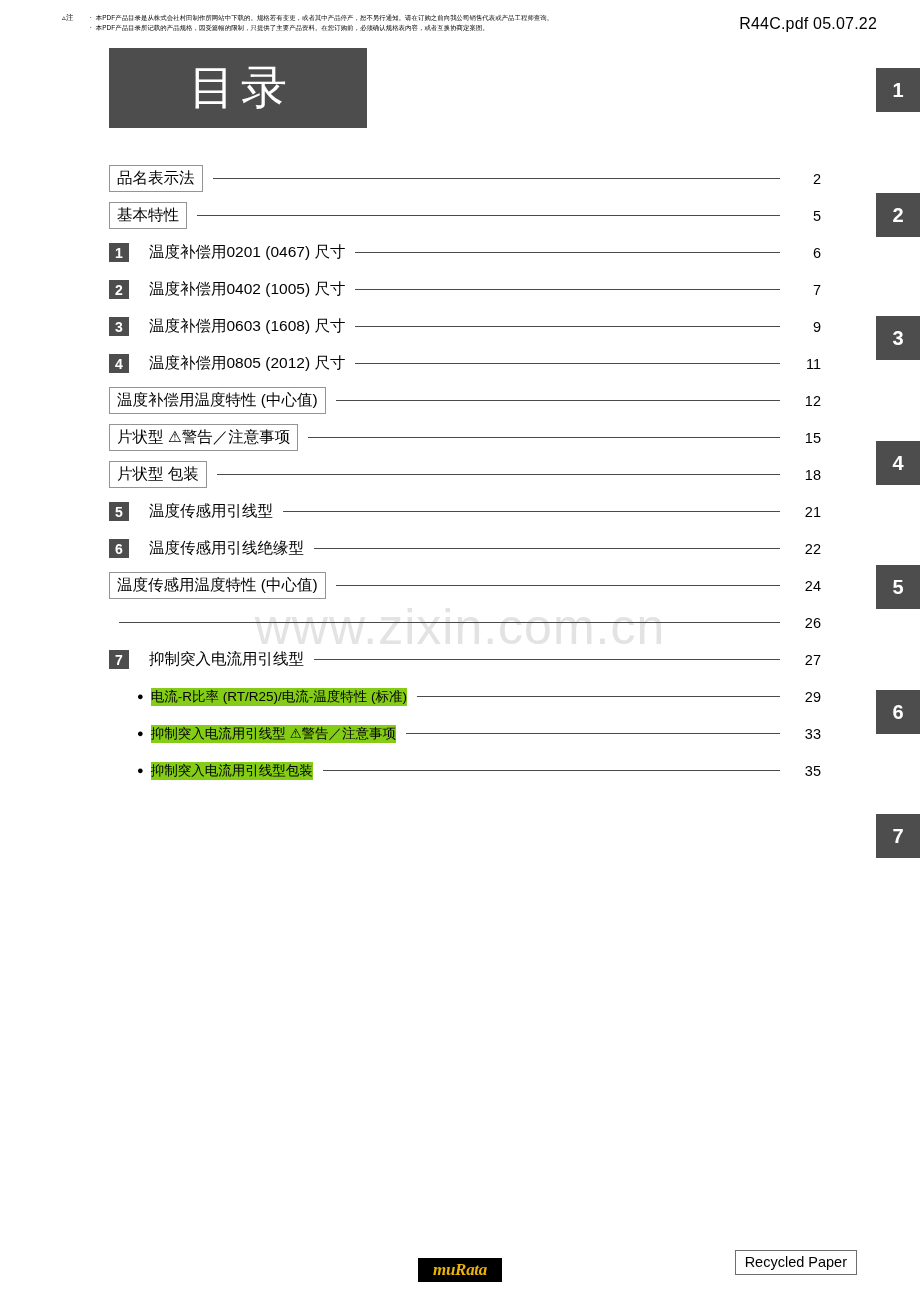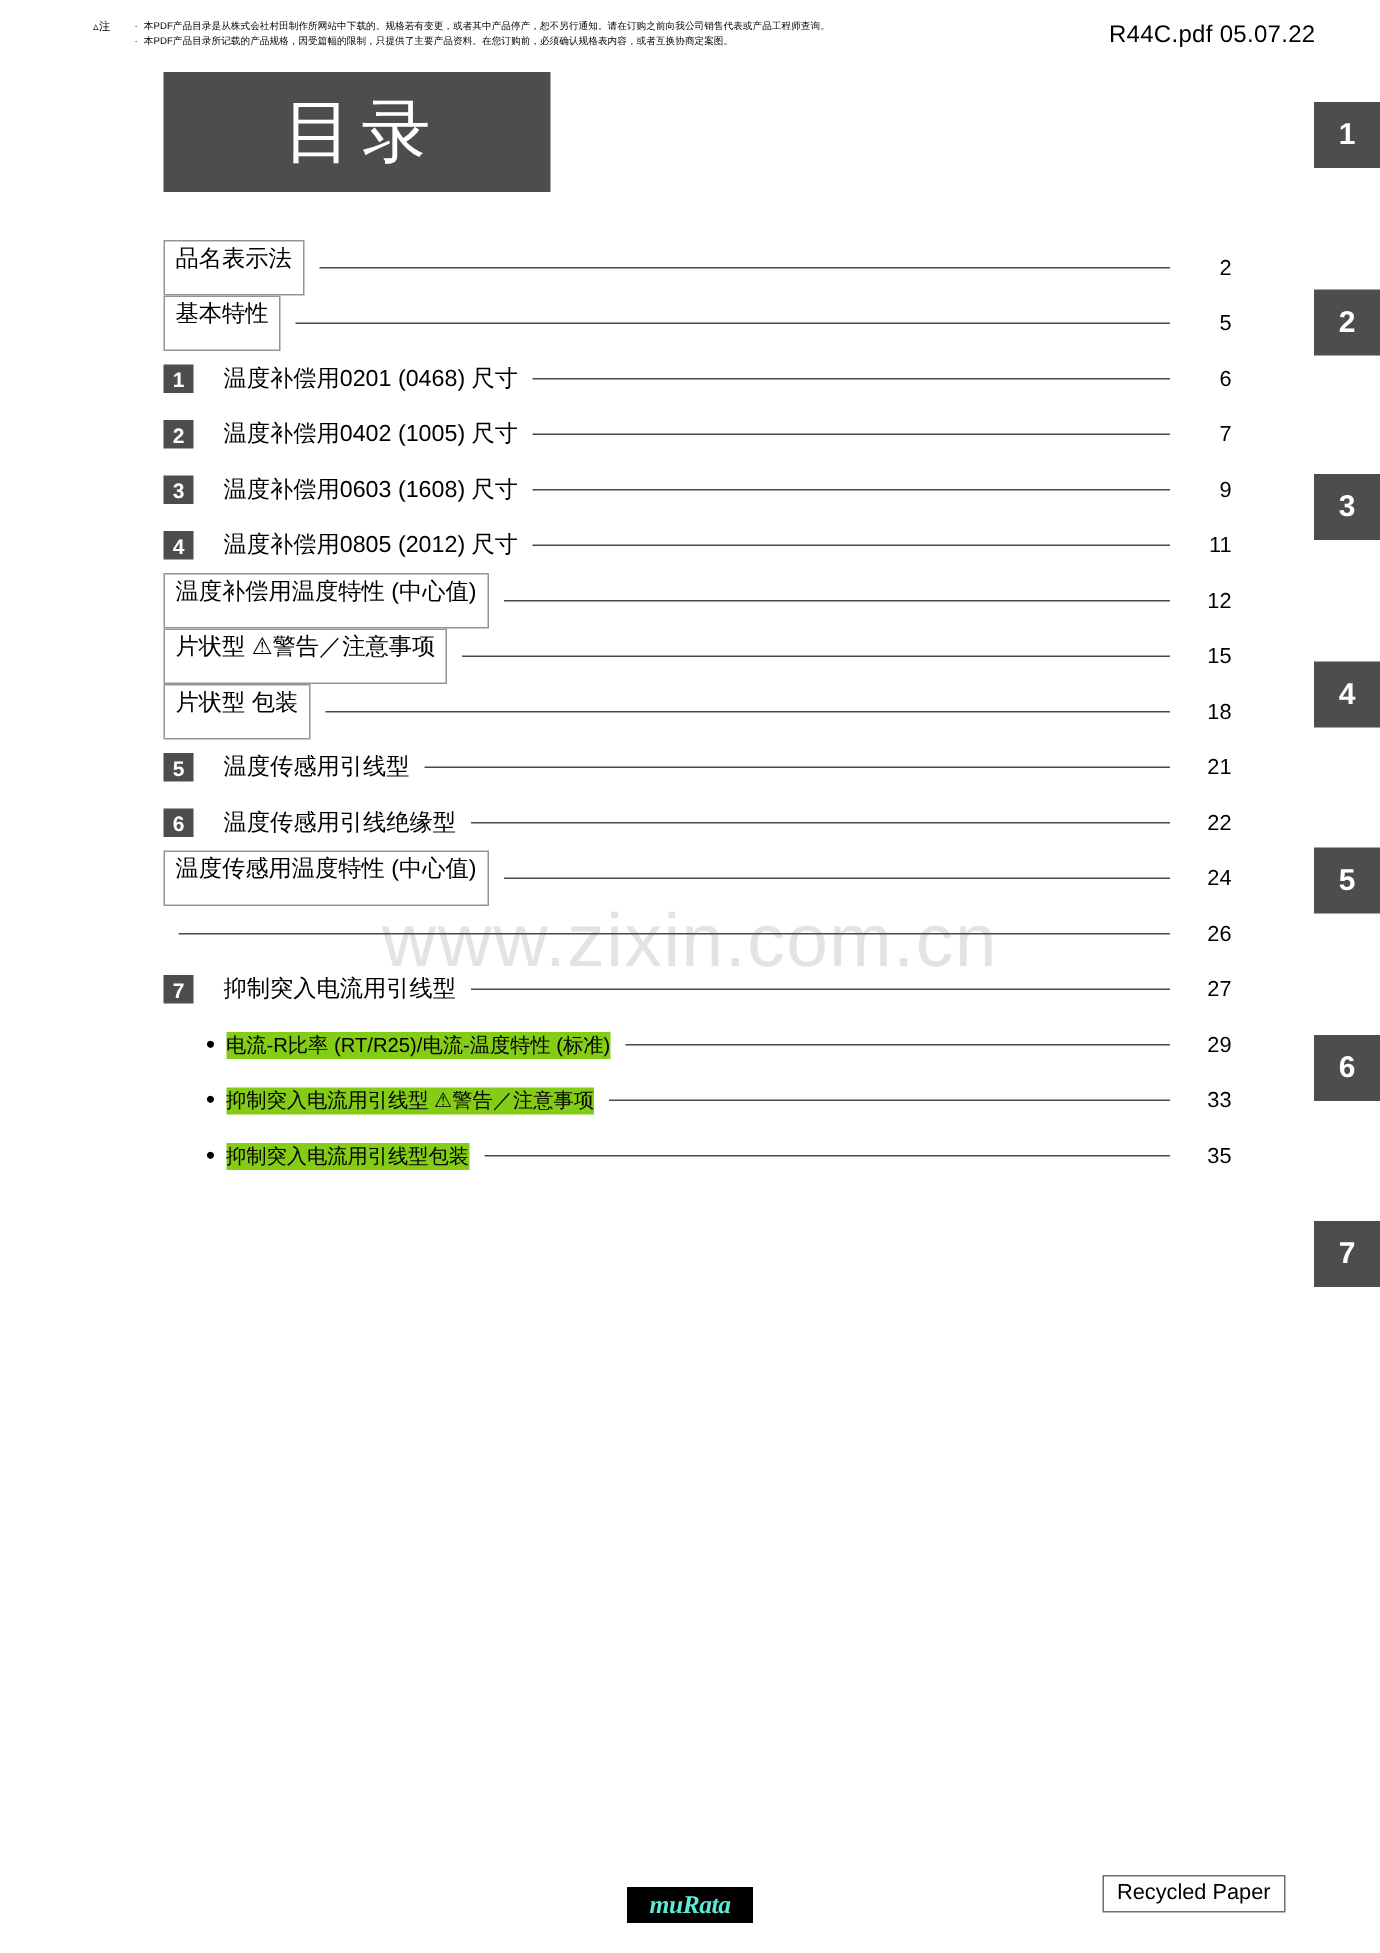--- a/index.html
+++ b/index.html
@@ -116,21 +116,21 @@
     display: flex;
     align-items: center;
     justify-content: center;
     flex: 0 0 auto;
   }
   .badge-gap { width: 20px; flex: 0 0 auto; }
 
   
   .boxed-label {
     border: 1px solid #949494;
-    padding: 2px 7px 14px 7px;
+    padding: 2px 7px 3px 7px;
     font-size: 15.5px;
     line-height: 1.25;
     white-space: nowrap;
     background: #ffffff;
     flex: 0 0 auto;
   }
 
   
   .plain-label {
     font-size: 15.5px;
@@ -190,21 +190,21 @@
   }
 
   
   .logo {
     position: absolute;
     left: 418px;
     top: 1258px;
     width: 84px;
     height: 24px;
     background: #000000;
-    color: #5eead4;
+    color: #eab308;
     display: flex;
     align-items: center;
     justify-content: center;
     font-family: "Liberation Serif", "DejaVu Serif", serif;
     font-style: italic;
     font-weight: bold;
     font-size: 17px;
     letter-spacing: -0.3px;
   }
   .recycled {
@@ -255,21 +255,21 @@
         <span class="page-num">2</span>
       </div>
       <div class="toc-row">
         <span class="boxed-label">基本特性</span>
         <span class="leader"></span>
         <span class="page-num">5</span>
       </div>
       <div class="toc-row">
         <span class="num-badge">1</span>
         <span class="badge-gap"></span>
-        <span class="plain-label">温度补偿用0201 (0468) 尺寸</span>
+        <span class="plain-label">温度补偿用0201 (0467) 尺寸</span>
         <span class="leader"></span>
         <span class="page-num">6</span>
       </div>
       <div class="toc-row">
         <span class="num-badge">2</span>
         <span class="badge-gap"></span>
         <span class="plain-label">温度补偿用0402 (1005) 尺寸</span>
         <span class="leader"></span>
         <span class="page-num">7</span>
       </div>

